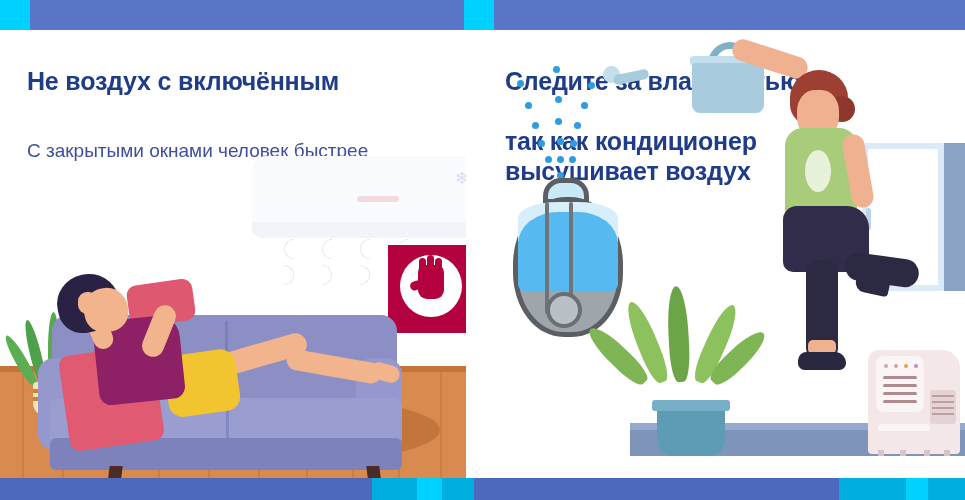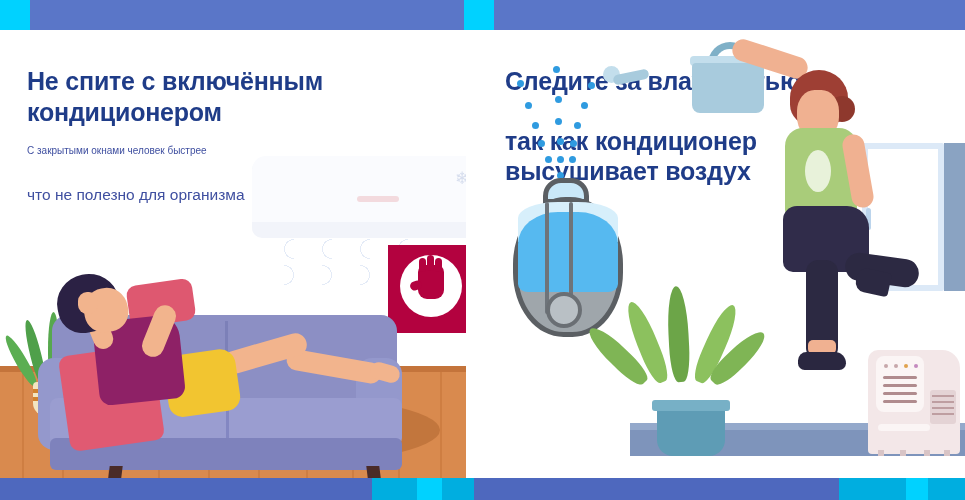--- a/index.html
+++ b/index.html
@@ -168,25 +168,23 @@
 
   <div class="bar top">
     <div class="seg" style="left:0px;width:30px;background:#00D2FF;"></div>
     <div class="seg" style="left:30px;width:434px;background:#5A76C8;"></div>
     <div class="seg" style="left:464px;width:30px;background:#00D2FF;"></div>
     <div class="seg" style="left:494px;width:471px;background:#5A76C8;"></div>
   </div>
 
   <div class="panel left">
 
-    <h1 class="head" style="left:27px;top:36px;font-size:25px;line-height:30px;">Не спите с включённым</h1>
-    <h1 class="head" style="left:27px;top:67px;font-size:25px;line-height:30px;">кондиционером</h1>
-
-    <p class="sub" style="left:27px;top:110px;font-size:10px;line-height:22px;">С закрытыми окнами человек быстрее</p>
-    <p class="sub" style="left:27px;top:154px;font-size:15.5px;line-height:22px;">что не полезно для организма</p>
+    <h1 class="head" style="left:27px;top:36px;font-size:25px;line-height:30px;">Не воздух с включённым</h1>
+
+    <p class="sub" style="left:27px;top:110px;font-size:19px;line-height:22px;">С закрытыми окнами человек быстрее</p>
 
     <div class="ac-unit"></div>
     <div class="ac-lip"></div>
     <div class="ac-snow">❄</div>
     <div class="ac-led"></div>
 
     <div class="wave" style="left:284px;top:206px;">
         <i></i>
       </div>
     <div class="wave" style="left:322px;top:206px;">

